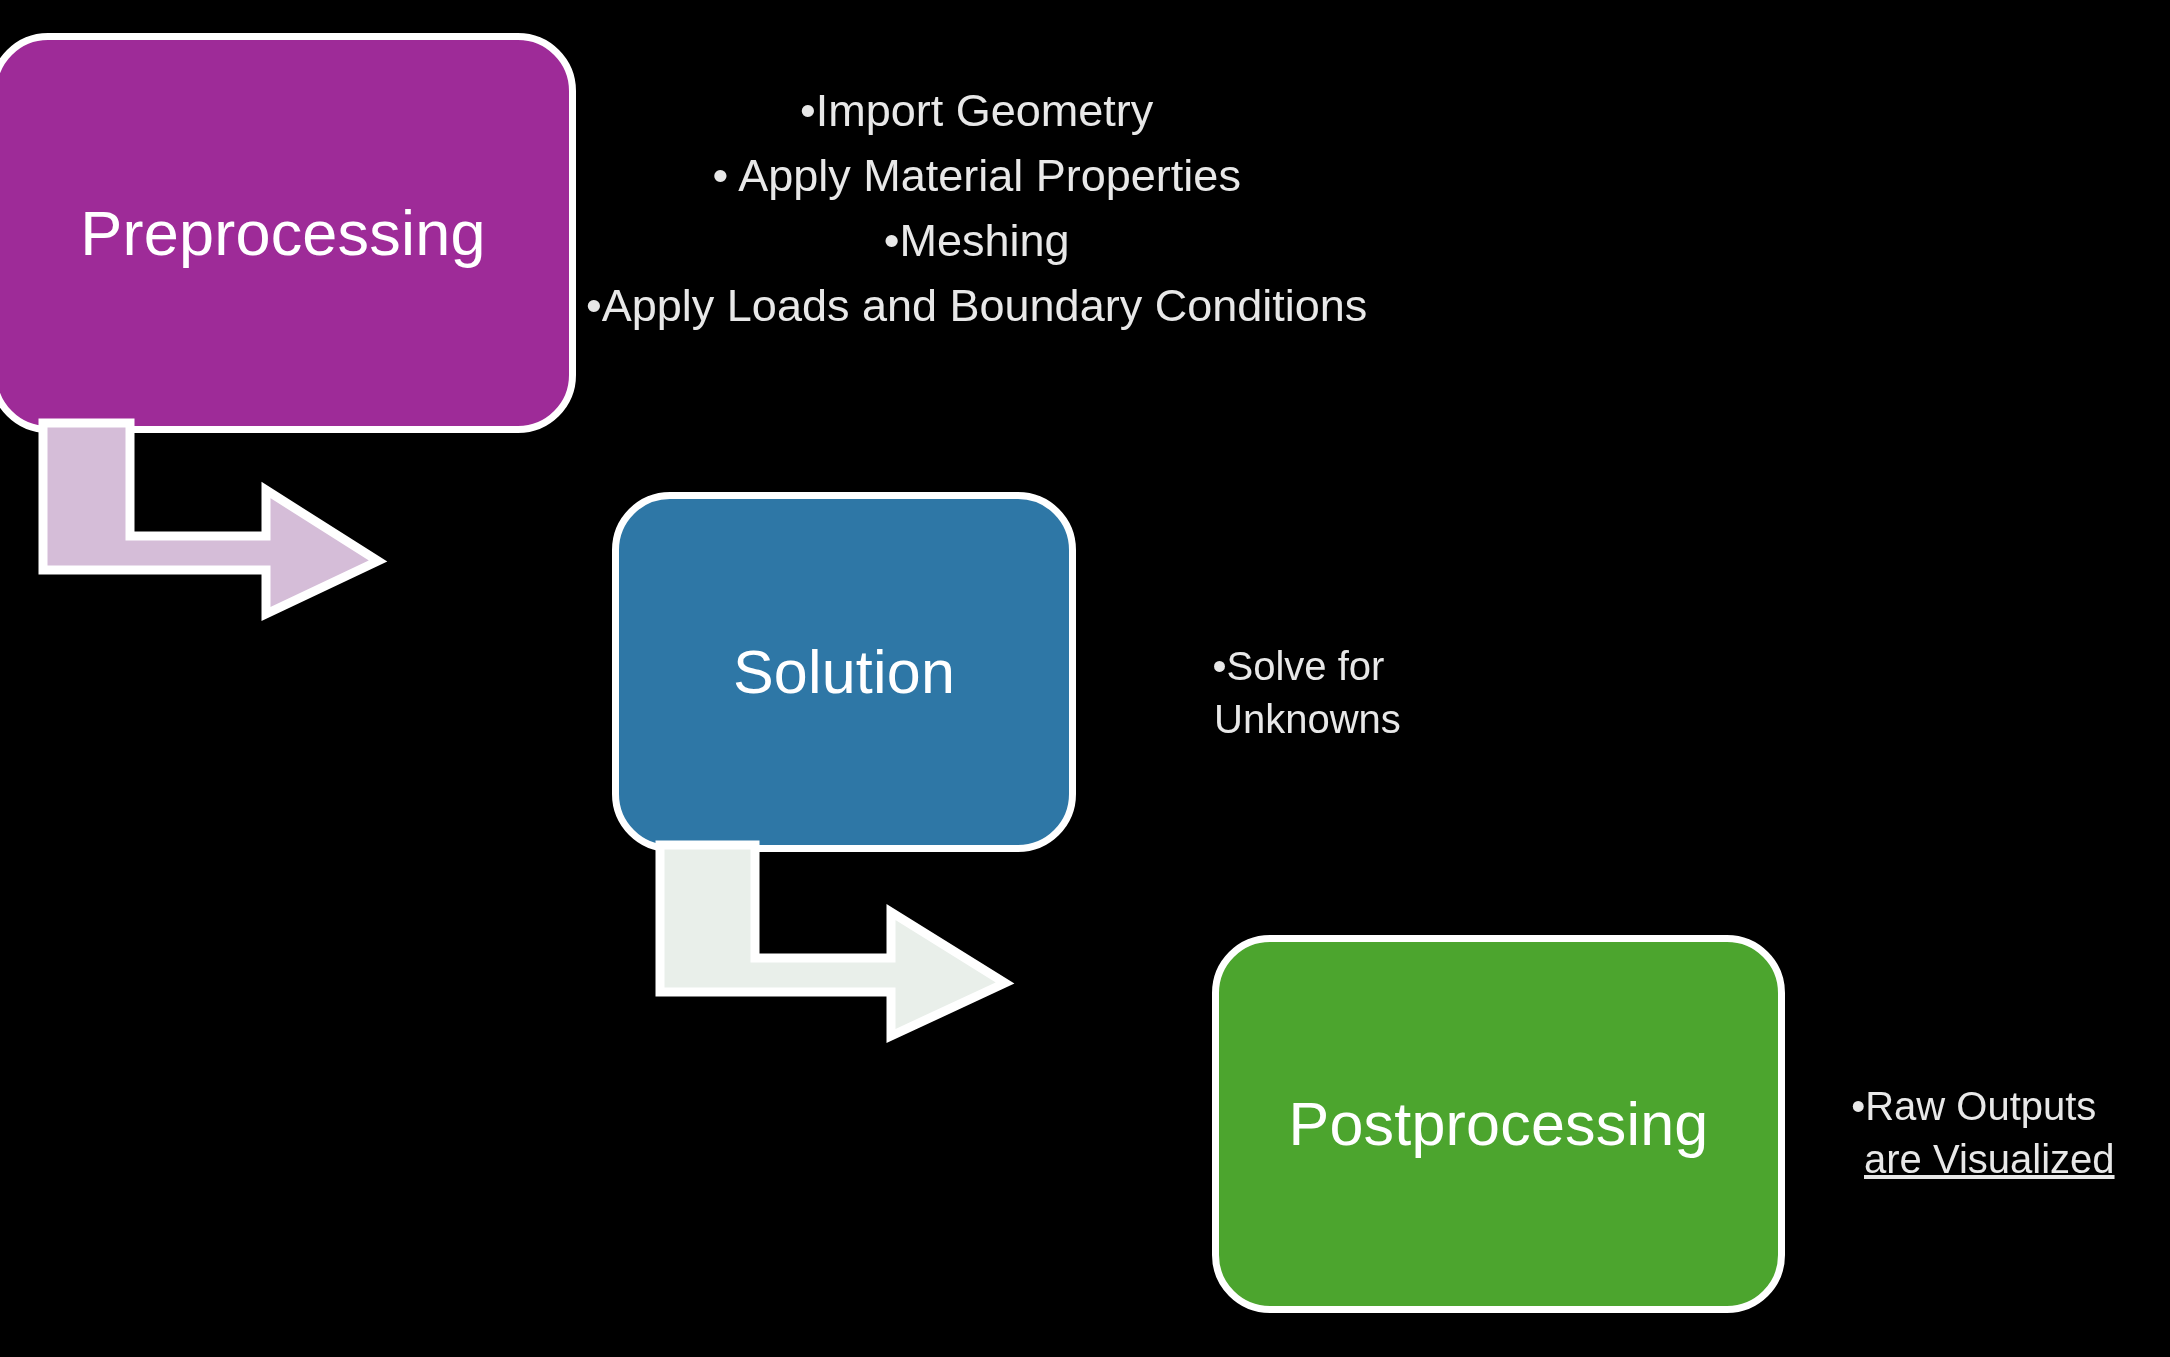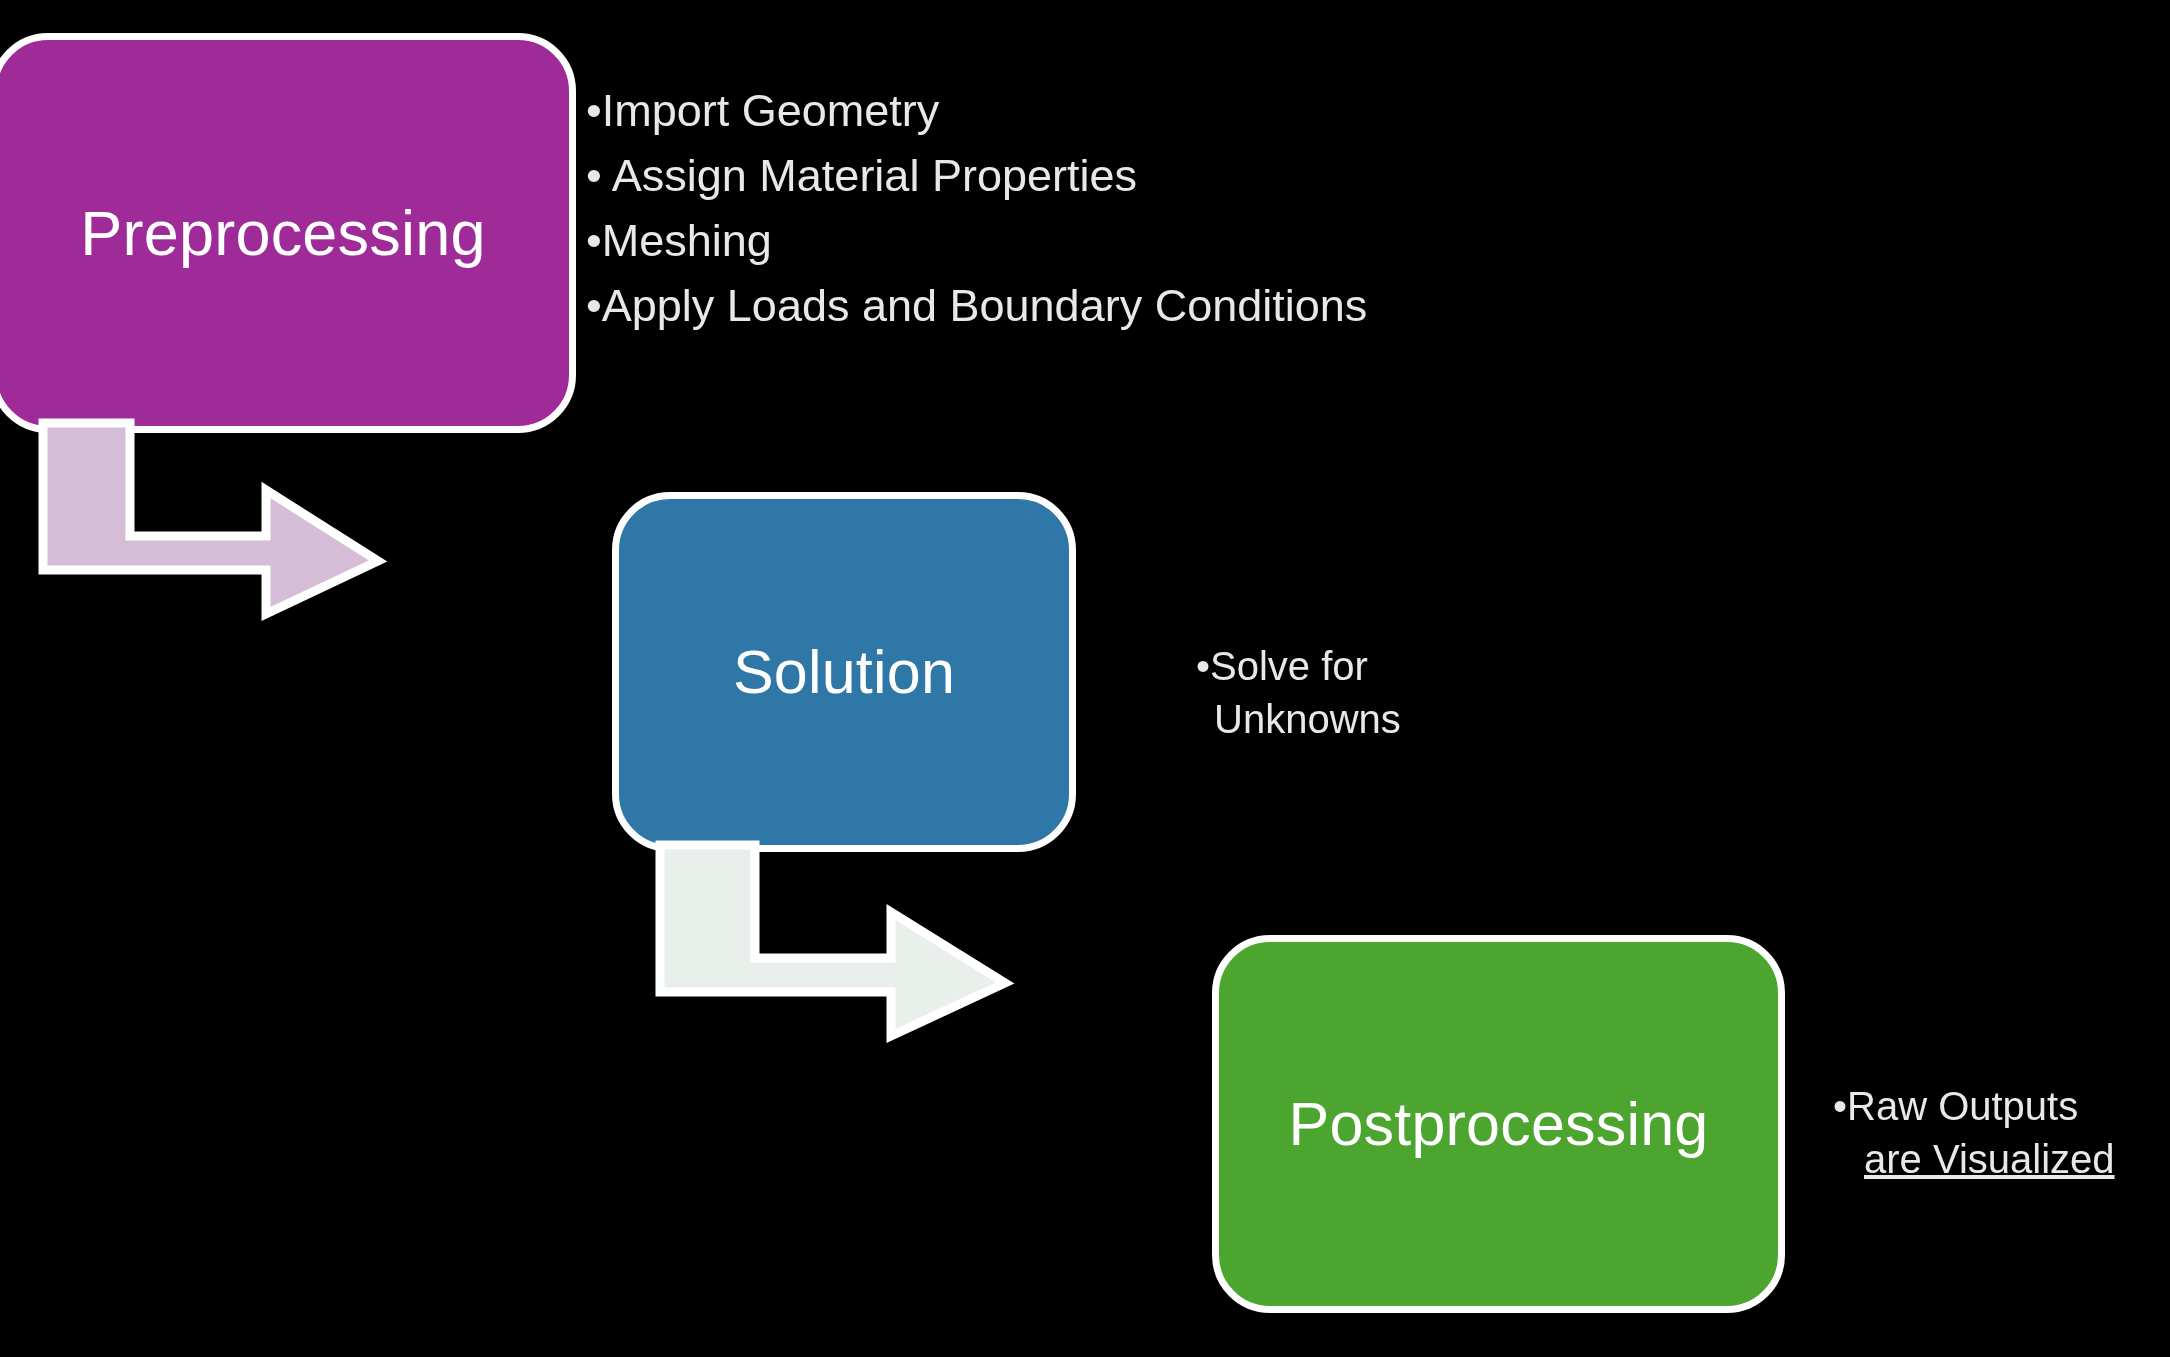--- a/index.html
+++ b/index.html
@@ -59,20 +59,21 @@
   #box-post .box-label { font-size: 61px; }
 
   
   .bullets {
     position: absolute;
     color: #e8e8e8;
   }
   .bullets .line {
     white-space: pre;
     font-weight: 400;
+    text-align: center;
   }
 
   #bullets-pre {
     left: 586px;
     top: 78px;
     font-size: 45px;
     line-height: 65px;
   }
 
   #bullets-sol {
@@ -106,21 +107,21 @@
 <body>
 
 <div id="canvas">
 
   <div class="box" id="box-pre" style="background:#9E2B98;">
     <span class="box-label">Preprocessing</span>
   </div>
 
   <div class="bullets" id="bullets-pre">
     <div class="line">•Import Geometry</div>
-    <div class="line">• Assign Material Properties</div>
+    <div class="line">• Apply Material Properties</div>
     <div class="line">•Meshing</div>
     <div class="line">•Apply Loads and Boundary Conditions</div>
   </div>
 
   <svg class="arrow" id="arrow-1" viewBox="0 0 380 200">
     <path d="M 5 5 L 92 5 L 92 118 L 228 118 L 228 72 L 340 143 L 228 196 L 228 152 L 5 152 Z" fill="#D5BDD8" stroke="#ffffff" stroke-width="9" stroke-linejoin="miter"></path>
   </svg>
 
   <div class="box" id="box-sol" style="background:#2E77A6;">
     <span class="box-label">Solution</span>

